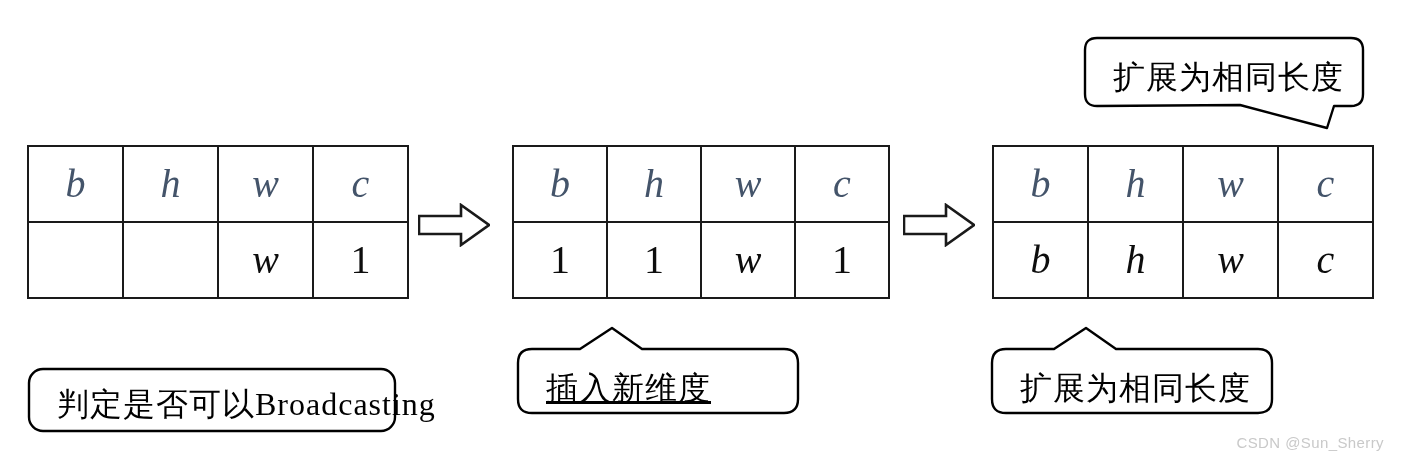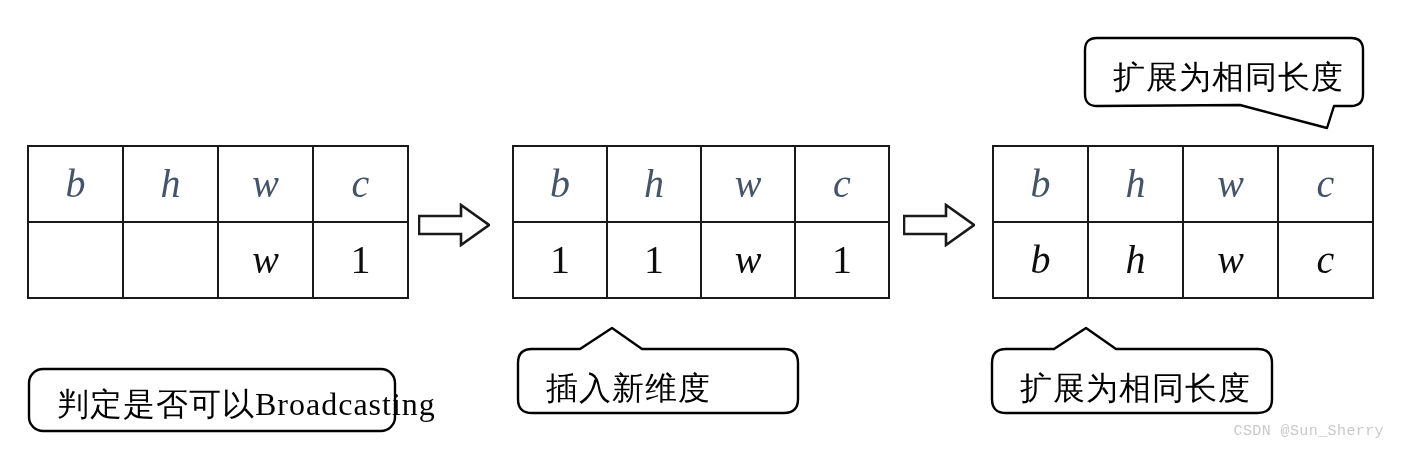--- a/index.html
+++ b/index.html
@@ -86,33 +86,33 @@
     letter-spacing: 1px;
   }
 
   #callout-top        { left: 1083px; top: 36px;  width: 282px; height: 96px; }
   #callout-top .label { left: 30px;   top: 20px;  }
 
   #callout-1          { left: 27px;   top: 347px; width: 368px; height: 64px; margin-top: 20px; }
   #callout-1 .label   { left: 30px;   top: 16px;  }
 
   #callout-2          { left: 516px;  top: 325px; width: 283px; height: 86px; }
-  #callout-2 .label   { left: 30px;   top: 42px;  }
+  #callout-2 .label   { left: 30px;   top: 42px; text-decoration: underline;  }
 
   #callout-3          { left: 990px;  top: 325px; width: 283px; height: 86px; }
   #callout-3 .label   { left: 30px;   top: 42px;  }
 
   
   .watermark {
     position: absolute;
     right: 18px;
-    bottom: 16px;
+    bottom: 5px;
     color: #c9c9c9;
     font-size: 15px;
-    font-family: Liberation Mono, monospace;
+    font-family: Liberation Sans, sans-serif;
     letter-spacing: 0.4px;
     user-select: none;
   }
 </style>
 </head>
 <body>
 
 <div class="stage">
 
   <table class="shape-table" id="table-1">

